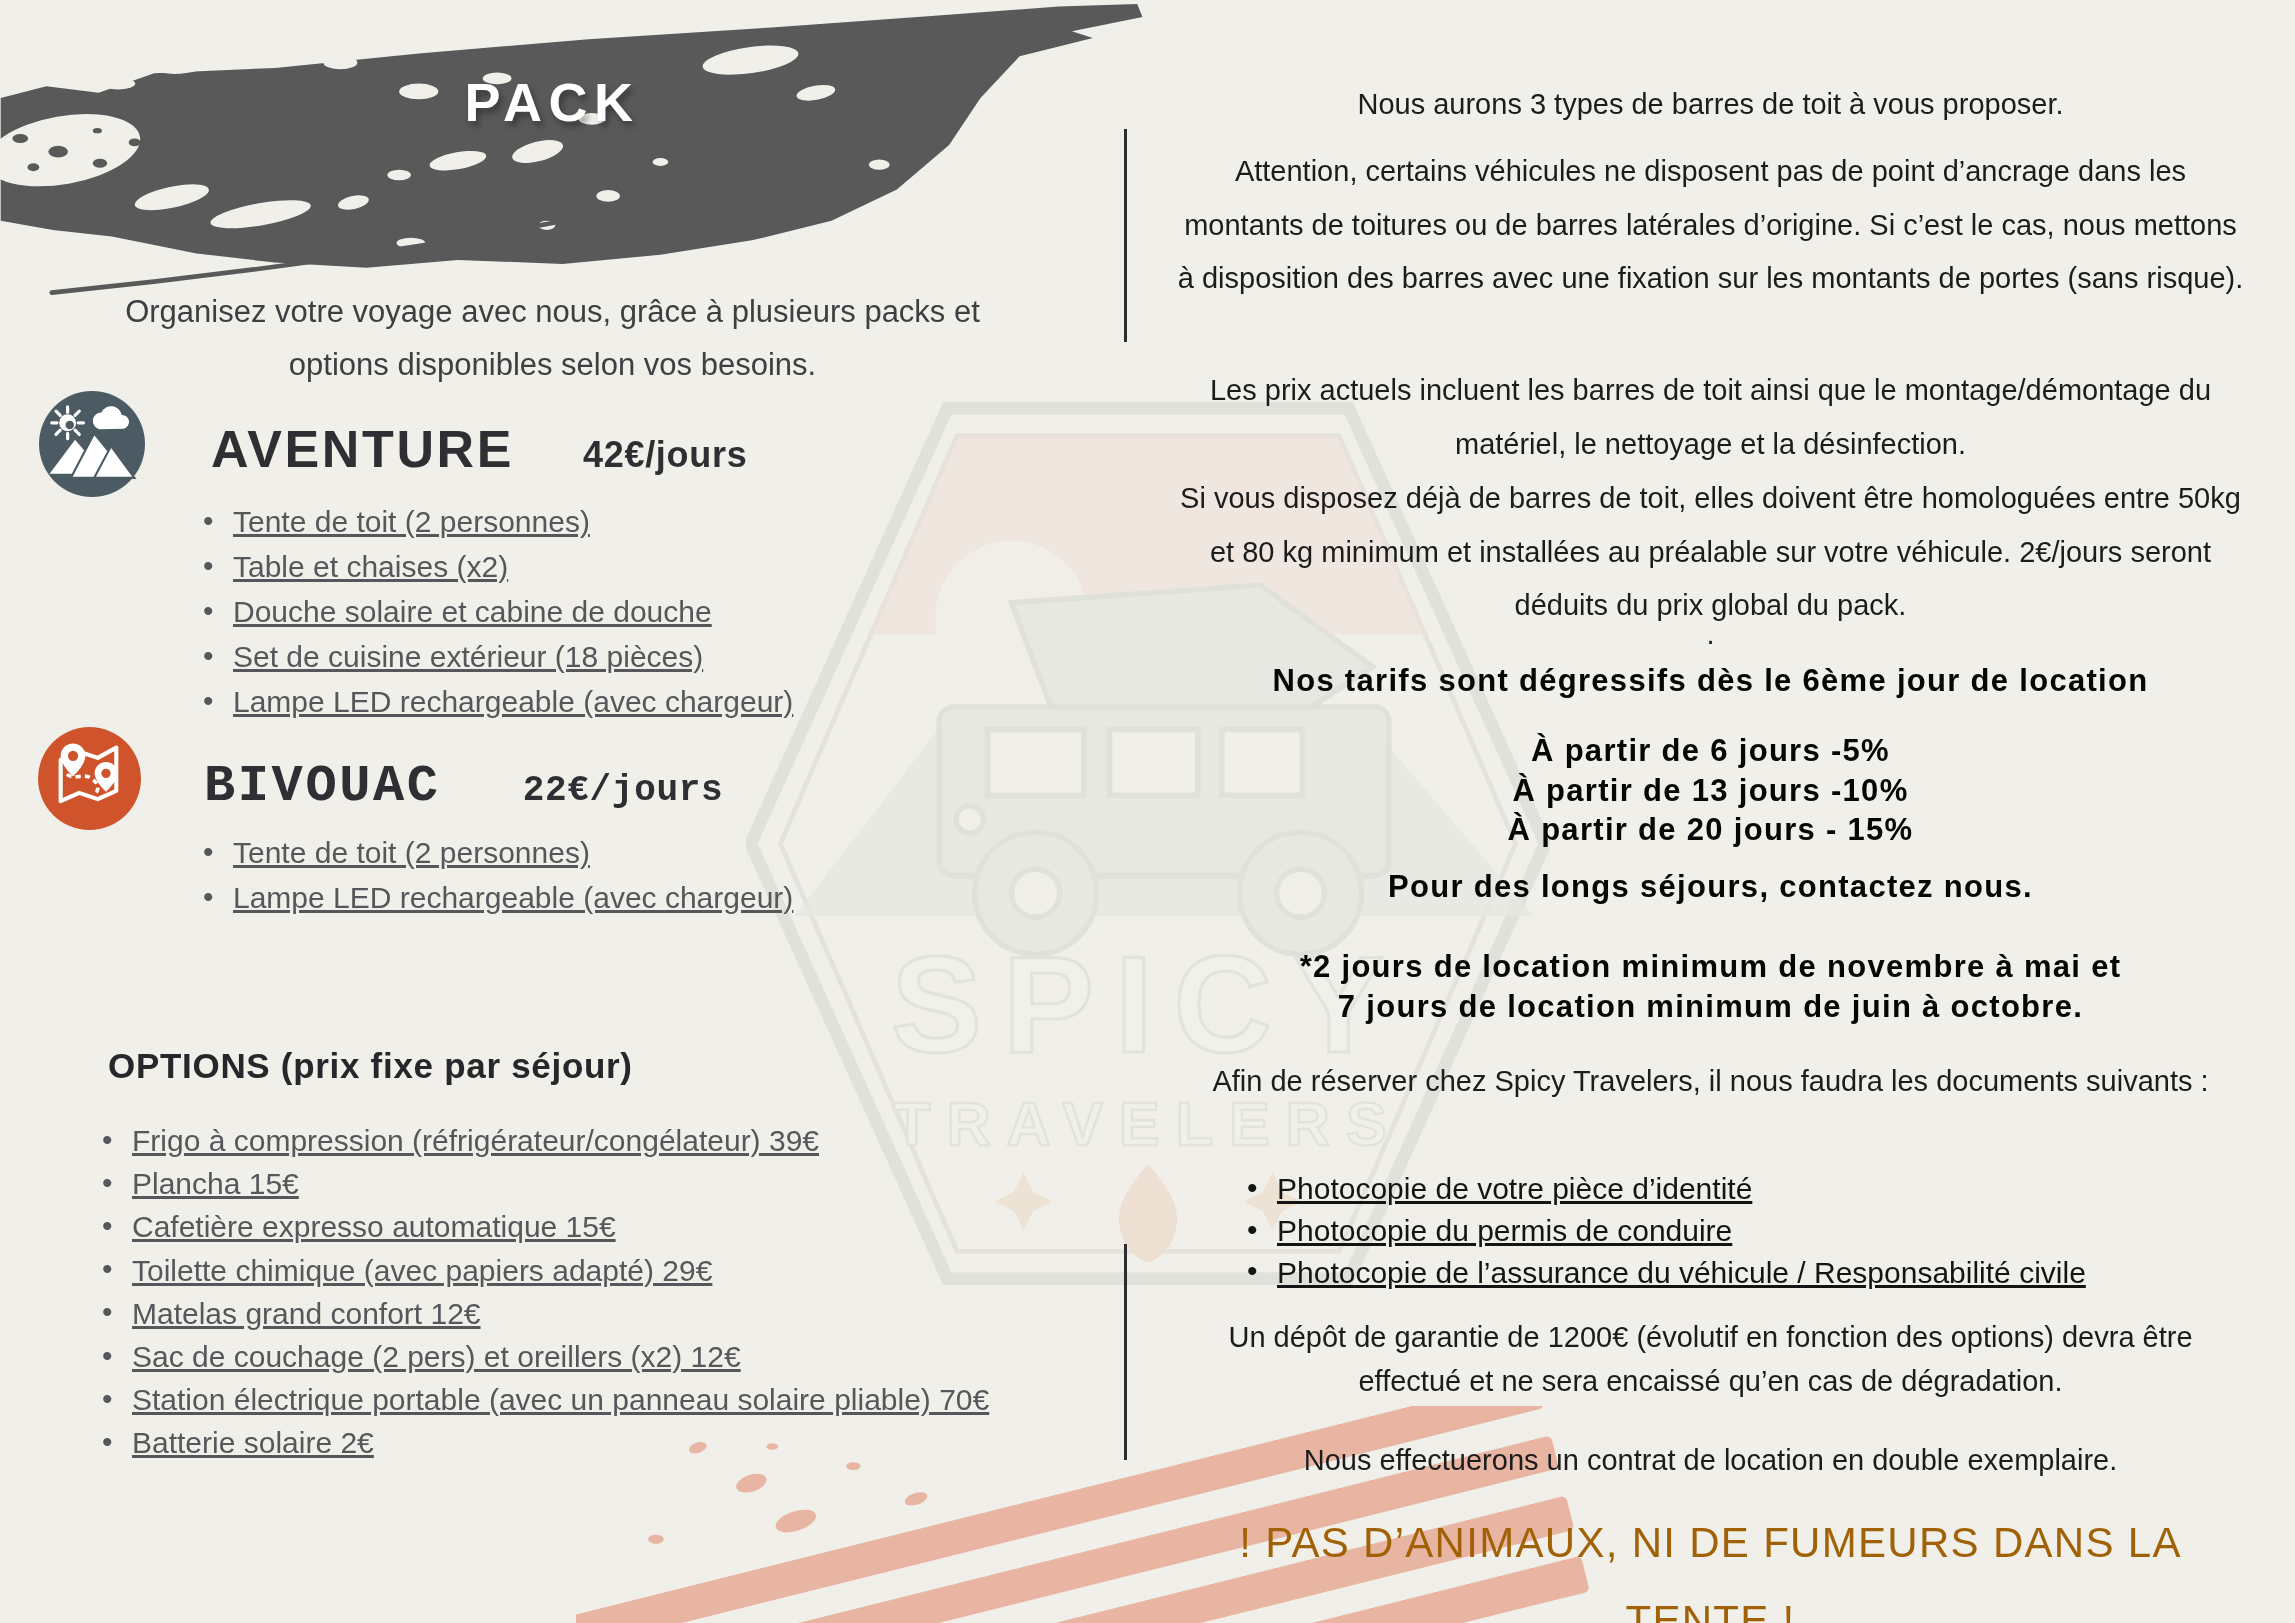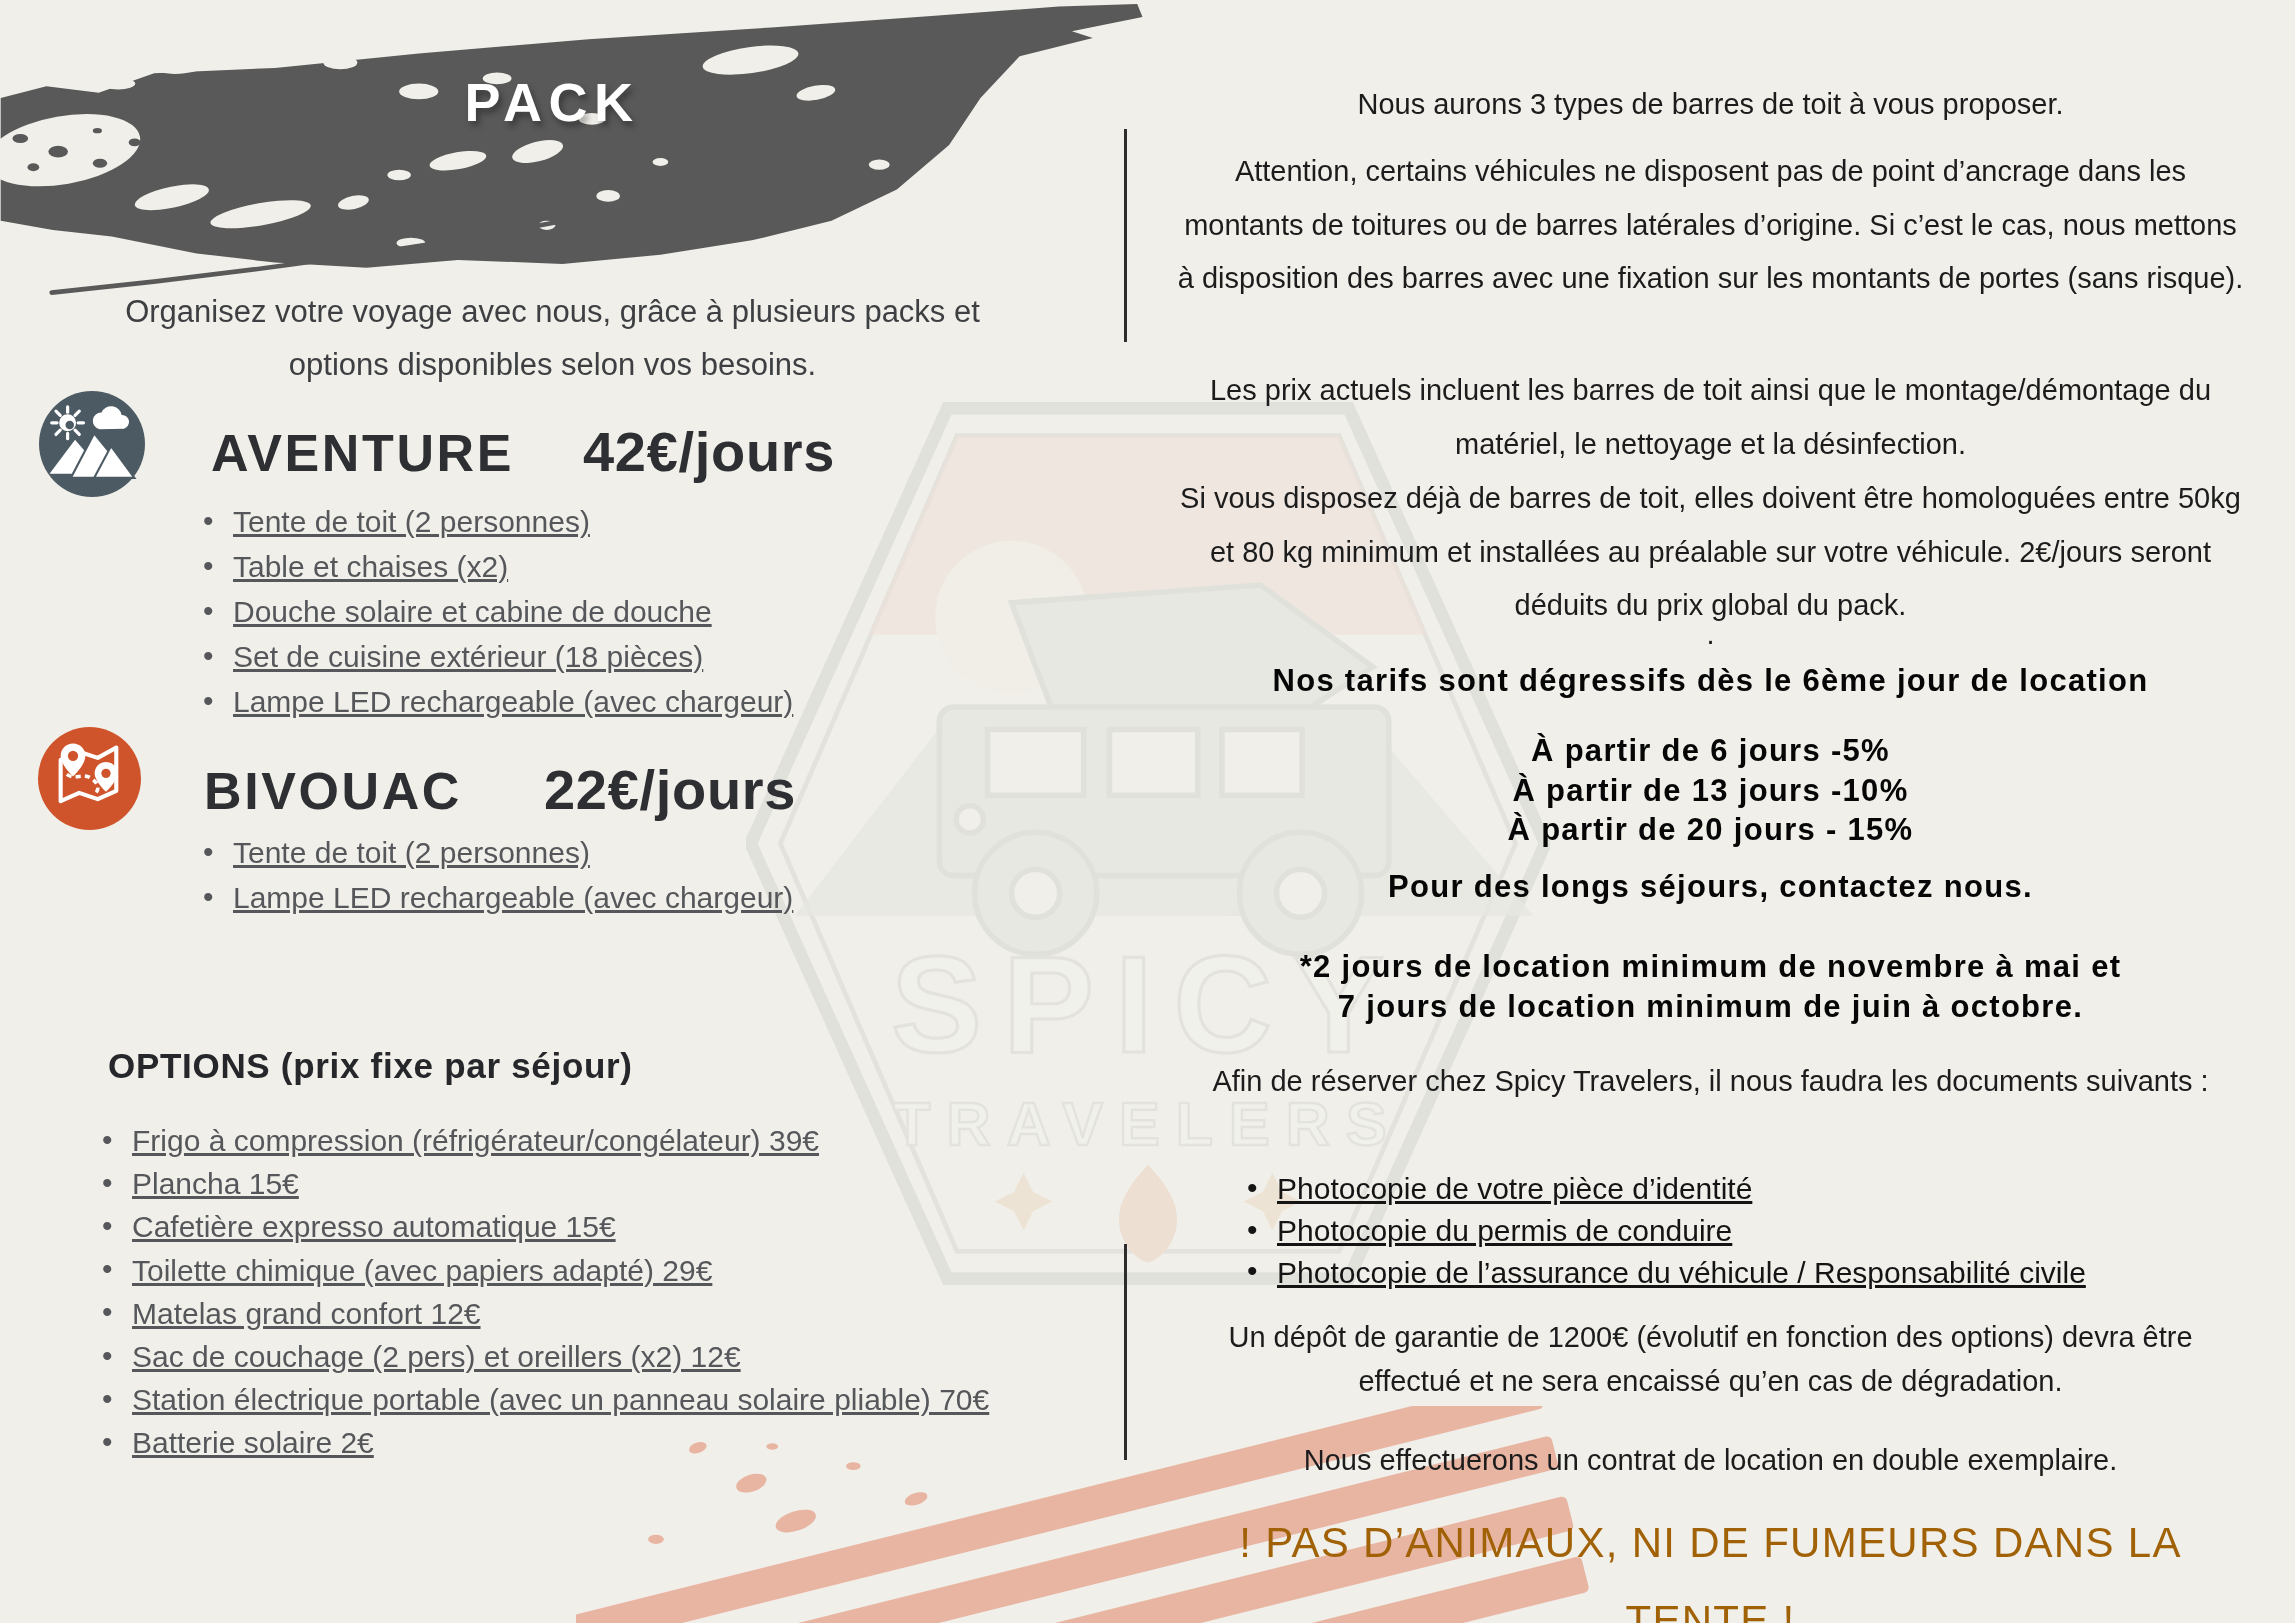--- a/index.html
+++ b/index.html
@@ -23,23 +23,23 @@
   .intro{
     position:absolute;left:111px;top:286px;width:883px;text-align:center;
     font-size:31px;line-height:1.7;color:#3e3f42;
   }
   .pack-icon{position:absolute;border-radius:50%;}
   .icon-aventure{left:39px;top:391px;width:106px;height:106px;background:#4c5a64;}
   .icon-bivouac{left:38px;top:727px;width:103px;height:103px;background:#d0542b;}
   .pack-icon svg{position:absolute;left:0;top:0;width:100%;height:100%;}
   .pack-head{position:absolute;display:flex;align-items:baseline;color:#2e2f33;font-weight:bold;}
   .head-aventure{left:211px;top:419px;gap:69px;}
-  .head-bivouac{left:204px;top:757px;gap:82px;}
+  .head-bivouac{left:204px;top:757px;gap:82px;font-family:Liberation Mono, monospace;}
   .pack-name{font-size:52px;letter-spacing:2.6px;}
-  .pack-price{font-size:56px;letter-spacing:0.7px;}
+  .pack-price{font-size:36px;letter-spacing:0.7px;}
   ul.bullets{list-style:none;margin:0;padding:0;position:absolute;}
   ul.bullets li{position:relative;padding-left:34px;font-size:30px;color:#56575b;margin-bottom:11px;text-decoration:underline;}
   ul.bullets li::before{content:"\2022";position:absolute;left:3.9px;top:-1.3px;color:#56575b;}
   .list-aventure{left:199px;top:505px;width:916px;}
   .list-bivouac{left:199px;top:836px;width:916px;}
   .options-title{
     position:absolute;left:108px;top:1046px;width:916px;text-align:left;
     font-size:35px;font-weight:bold;color:#26272a;letter-spacing:0.7px;
   }
   .list-options{left:98px;top:1124px;width:1020px;}

